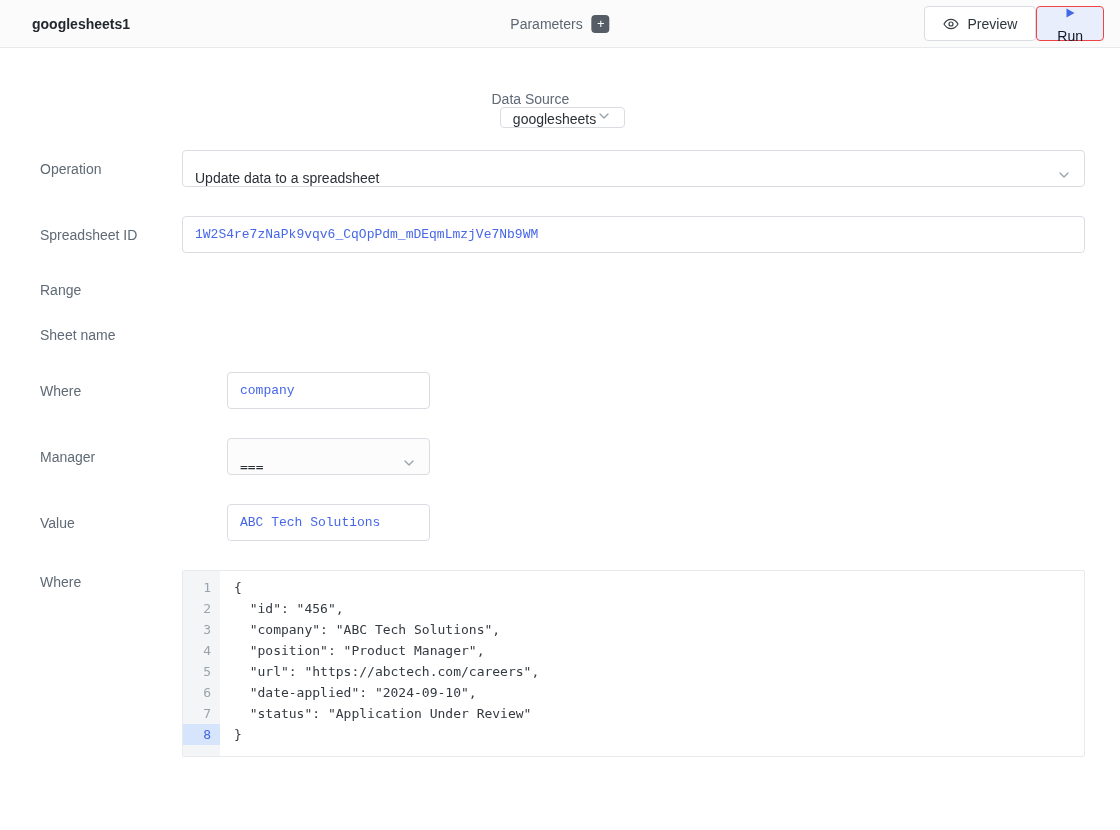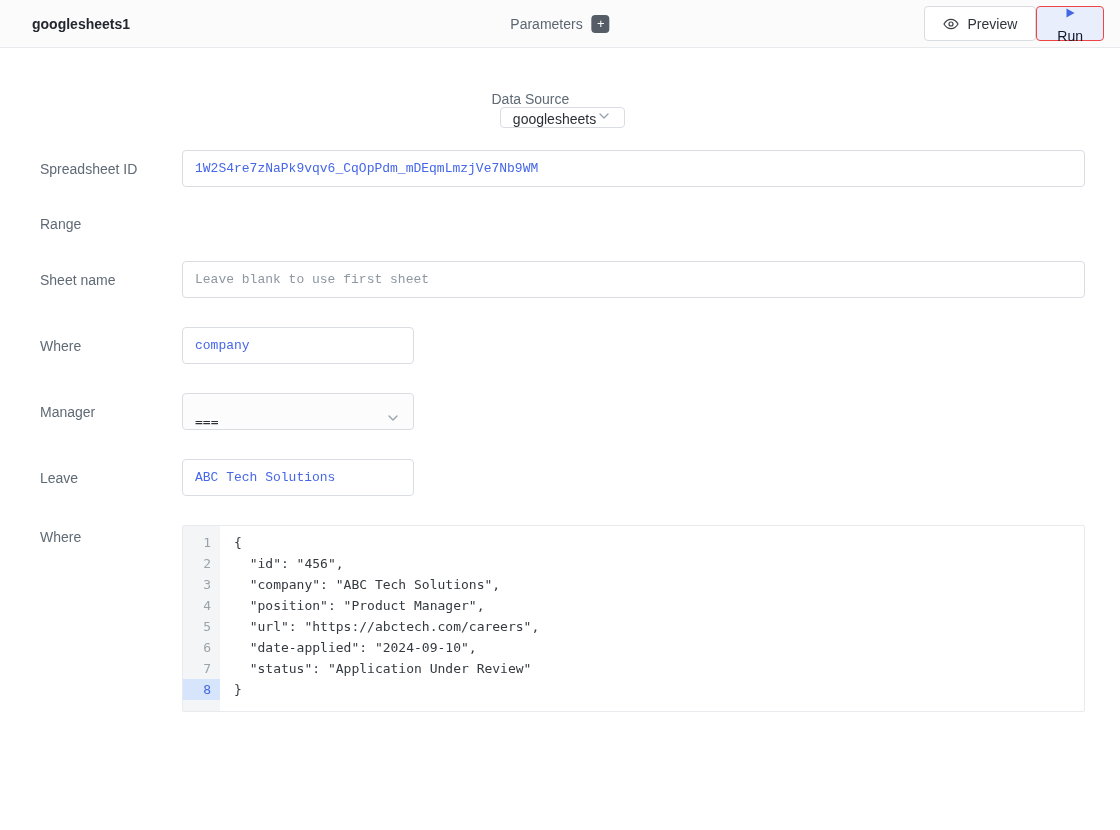--- a/index.html
+++ b/index.html
@@ -47,21 +47,21 @@
   .row.gap-lg { margin-bottom: 22px; flex-direction: column; }
   .lbl { width: 142px; flex-shrink: 0; font-size: 14px; color: #5f6a75; }
   .control {
     border: 1px solid #d9dde2; border-radius: 4px; background: #fff;
     height: 37px; display: flex; align-items: flex-end;
     padding: 0 12px; font-size: 14px; color: #2b3036;
   }
   .select { justify-content: space-between; cursor: pointer; }
   .select.soft { background: #fcfcfd; }
   .wide { flex: 1; }
-  .sm { width: 232px; flex: none; }
+  .sm { width: 203px; flex: none; margin-left: 45px; }
   input.control { display: block; outline: none; font-family: Liberation Mono, monospace; }
   input.wide { width: 100%; }
   .mono { font-family: "DejaVu Sans Mono", monospace; font-size: 13px; }
   .blue { color: #4567e8; }
   input::placeholder { color: #8d97a1; opacity: 1; }
   
   .row.body-row { align-items: flex-start; margin-bottom: 0; }
   .body-row .lbl { padding-top: 4px; }
   .editor {
     flex: 1; height: 187px; display: flex;
@@ -120,54 +120,64 @@
       <div class="control select wide">
         <span>googlesheets</span>
         <span class="chev">
           <svg width="16" height="16" viewBox="0 0 24 24" fill="none" stroke="#9aa3ac" stroke-width="2" stroke-linecap="round" stroke-linejoin="round">
               <path d="M6 9l6 6 6-6"></path>
             </svg>
         </span>
       </div>
     </div>
 
+    <div class="row">
+      <label class="lbl">Operation</label>
+      <div class="control select wide">
+        <span>Update data to a spreadsheet</span>
+        <span class="chev">
+          <svg width="16" height="16" viewBox="0 0 24 24" fill="none" stroke="#9aa3ac" stroke-width="2" stroke-linecap="round" stroke-linejoin="round">
+              <path d="M6 9l6 6 6-6"></path>
+            </svg>
+        </span>
+      </div>
+    </div>
 
     <div class="row">
       <label class="lbl">Spreadsheet ID</label>
       <input class="control wide mono blue" value="1W2S4re7zNaPk9vqv6_CqOpPdm_mDEqmLmzjVe7Nb9WM" style="">
     </div>
 
     <div class="row">
       <label class="lbl">Range</label>
     </div>
 
     <div class="row">
       <label class="lbl">Sheet name</label>
-      <input class="control wide mono" placeholder="Leave blank to use first sheet" style="">
     </div>
 
     <div class="row">
       <label class="lbl">Where</label>
       <input class="control sm mono blue" value="company" style="">
     </div>
 
     <div class="row">
       <label class="lbl">Manager</label>
       <div class="control select soft sm">
         <span class="mono">===</span>
         <span class="chev">
           <svg width="16" height="16" viewBox="0 0 24 24" fill="none" stroke="#9aa3ac" stroke-width="2" stroke-linecap="round" stroke-linejoin="round">
               <path d="M6 9l6 6 6-6"></path>
             </svg>
         </span>
       </div>
     </div>
 
     <div class="row">
-      <label class="lbl">Leave</label>
+      <label class="lbl">Value</label>
       <input class="control sm mono blue" value="ABC Tech Solutions" style="">
     </div>
 
     <div class="row body-row">
       <label class="lbl">Where</label>
       <div class="editor">
         <div class="gutter">
           <div class="ln">1</div>
           <div class="ln">2</div>
           <div class="ln">3</div>

